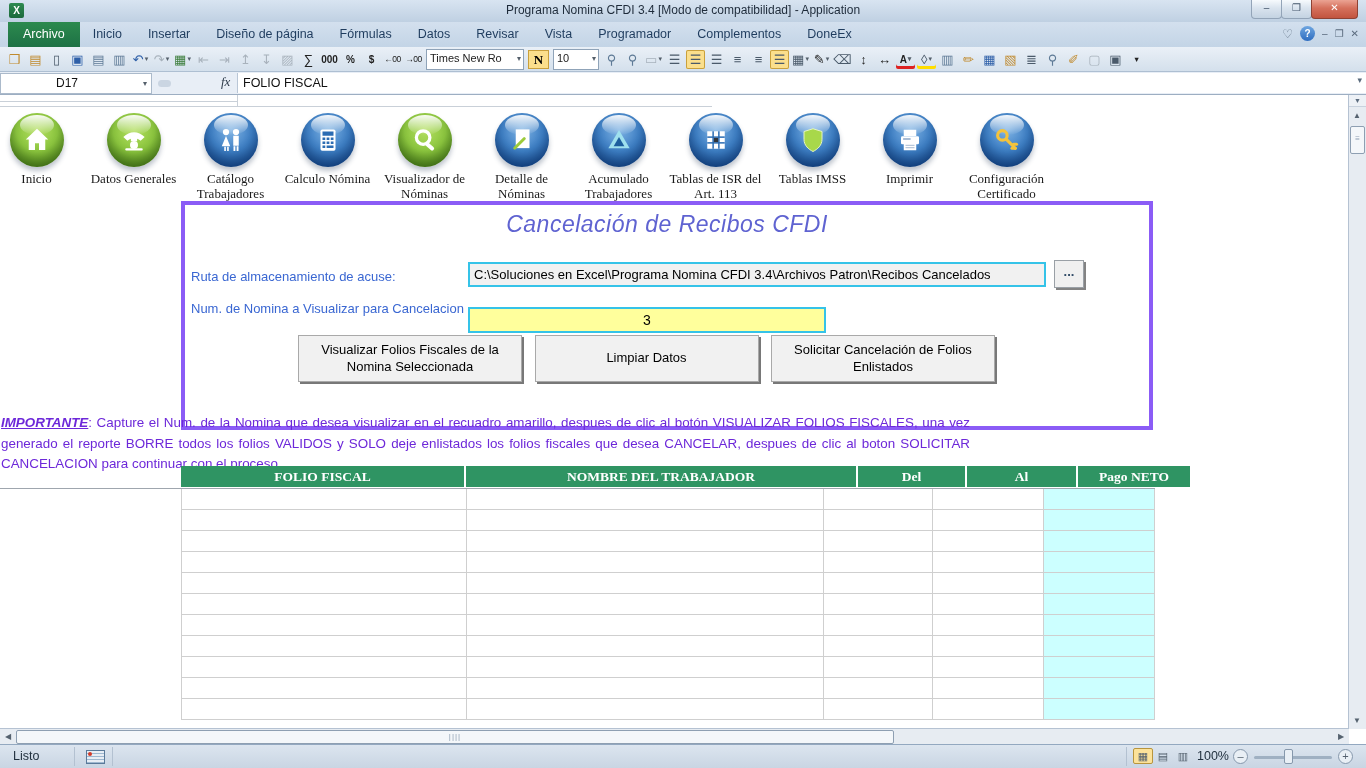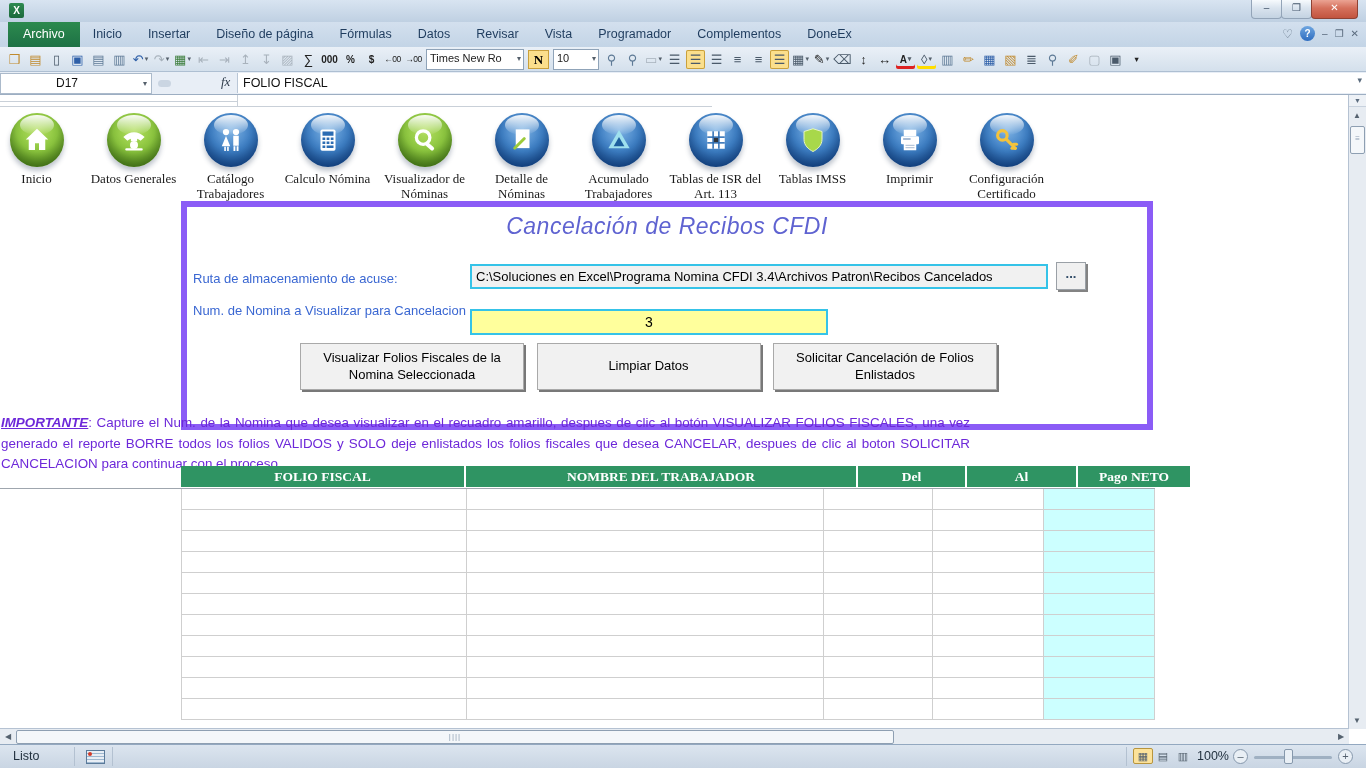--- a/index.html
+++ b/index.html
@@ -73,34 +73,34 @@
   .sphere{width:54px;height:54px;margin:0 auto;border-radius:50%;position:relative;
     display:flex;align-items:center;justify-content:center;
     box-shadow:0 4px 5px rgba(40,60,90,.3),inset 0 -8px 12px rgba(0,0,30,.22);}
   .sphere.green{background:radial-gradient(circle at 50% 32%,#B3DE60,#8CC63F 45%,#4E8A12 82%,#3C700C);}
   .sphere.blue{background:radial-gradient(circle at 50% 32%,#7FB3E4,#3E7FC4 45%,#154E93 82%,#0F3F7C);}
   .sphere::before{content:"";position:absolute;left:10px;top:2px;width:34px;height:20px;border-radius:50%;
     background:linear-gradient(rgba(255,255,255,.95),rgba(255,255,255,0));}
   .sphere svg{width:30px;height:30px;position:relative;}
   .nav-label{margin-top:5px;font-family:"Liberation Serif",serif;font-size:13px;line-height:1.12;color:#1A1A1A;}
   
-  .formbox{position:absolute;left:181px;top:106px;width:972px;height:229px;border:6px solid #8b5cf6;box-sizing:border-box;}
+  .formbox{position:absolute;left:181px;top:106px;width:972px;height:229px;border:4px solid #8b5cf6;box-sizing:border-box;}
   .form-title{position:absolute;top:6px;left:0;right:0;text-align:center;font-size:23px;font-style:italic;
     color:#5F63D1;letter-spacing:.5px;}
   .flabel{position:absolute;left:6px;font-size:13px;color:#3A67D2;white-space:nowrap;}
   .flabel.path{top:64px;} .flabel.nom{top:96px;text-align:center;}
   .finput{position:absolute;box-sizing:border-box;border:2px solid #35C3E8;font-size:13px;color:#000;}
   .finput.pathv{left:283px;top:57px;width:578px;height:25px;background:#F1F1F1;line-height:21px;
     padding-left:4px;white-space:nowrap;overflow:hidden;}
   .browse{position:absolute;left:869px;top:55px;width:30px;height:28px;background:#F0F0F0;
     border:1px solid #9AA0A6;box-shadow:2px 2px 0 rgba(100,100,100,.8);text-align:center;line-height:22px;
     color:#2F4A66;font-weight:bold;box-sizing:border-box;}
   .finput.nomv{left:283px;top:102px;width:358px;height:26px;background:#FFFF9C;text-align:center;
     line-height:22px;font-size:14px;}
-  .form-buttons{position:absolute;left:113px;top:136px;width:697px;display:flex;justify-content:space-between;}
+  .form-buttons{position:absolute;left:113px;top:130px;width:697px;display:flex;justify-content:space-between;}
   .btn3d{width:224px;height:47px;background:#F1F1F1;border:1px solid #A9A9A9;
     box-shadow:2px 2px 0 rgba(96,96,96,.85);font-size:13px;font-family:"Liberation Sans",sans-serif;
     color:#000;line-height:1.25;}
   
   .note{position:absolute;left:1px;top:318px;width:969px;font-size:13.4px;line-height:1.54;
     color:#6d28d9;text-align:justify;}
   .note-prefix{font-weight:bold;font-style:italic;text-decoration:underline;}
   
   .thead{position:absolute;left:181px;top:371px;display:flex;height:21px;}
   .hc{background:var(--header_green,#2F9463);color:#fff;font-family:"Liberation Serif",serif;font-weight:bold;
@@ -231,20 +231,21 @@
           <line x1="17.2" y1="15.4" x2="19.6" y2="15.4"></line>
         </g>
       </symbol>
   </defs>
 </svg>
 
 <div id="app">
 
   <div class="titlebar">
     <div class="app-icon">X</div>
+    <div class="win-title">Programa Nomina CFDI 3.4  [Modo de compatibilidad]  -  Application</div>
     <div class="caption-btns">
       <div class="cbtn">–</div>
       <div class="cbtn">❐</div>
       <div class="cbtn close">✕</div>
     </div>
   </div>
 
   <div class="menubar">
     <div class="tabs">
       <span class="rtab tab-archivo">Archivo</span>

